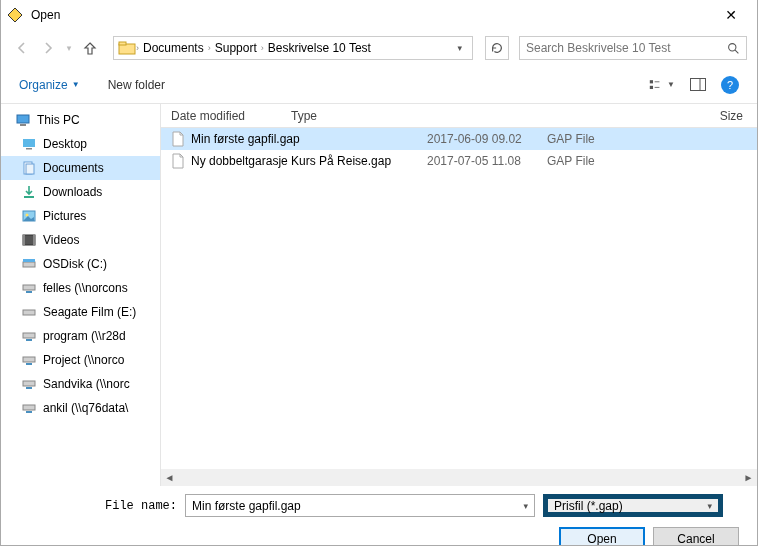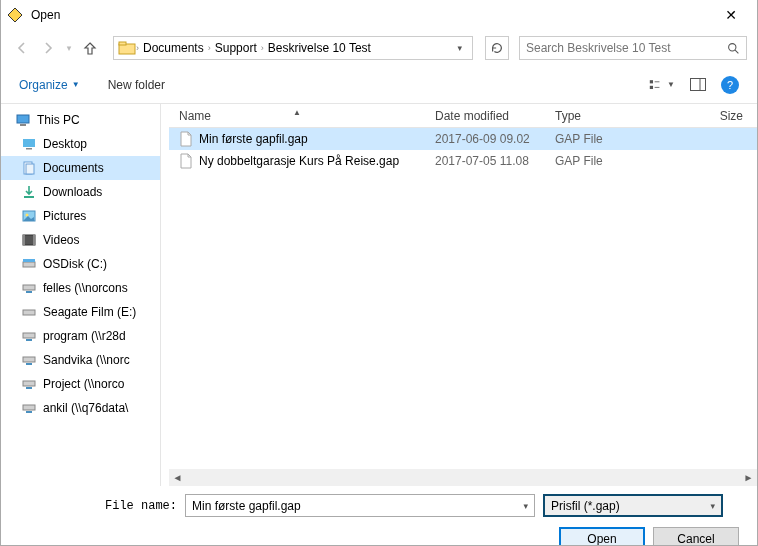--- a/index.html
+++ b/index.html
@@ -19,21 +19,21 @@
 .refresh { width: 24px; height: 24px; border: 1px solid #ccc; display: flex; align-items: center; justify-content: center; cursor: pointer; }
 .searchbox { width: 228px; height: 24px; border: 1px solid #ccc; display: flex; align-items: center; padding: 0 6px; margin-left: 6px; }
 .searchbox input { border: none; outline: none; flex: 1; font-size: 12px; color: #555; }
 .searchbox .sicon { color: #555; }
 .toolbar { height: 38px; display: flex; align-items: center; padding: 0 18px; border-bottom: 1px solid #e5e5e5; }
 .toolbar .org { color: #1268b3; cursor: pointer; display: flex; align-items: center; gap: 4px; }
 .toolbar .newf { color: #333; margin-left: 28px; cursor: pointer; }
 .toolbar .right { margin-left: auto; display: flex; align-items: center; gap: 10px; }
 .toolbar .tbtn { width: 26px; height: 22px; display: flex; align-items: center; justify-content: center; cursor: pointer; color: #555; font-size:11px;}
 .help { width: 18px; height: 18px; border-radius: 50%; background: #1e88e5; color: #fff; display: flex; align-items: center; justify-content: center; font-size: 11px; cursor: pointer; }
-.body { display: flex; height: 382px; gap: 8px; }
+.body { display: flex; height: 382px; }
 .tree { width: 160px; border-right: 1px solid #e5e5e5; overflow-y: auto; position: relative; padding-top: 4px;}
 .tree::-webkit-scrollbar { width: 16px; }
 .tree::-webkit-scrollbar-thumb { background: #cdcdcd; }
 .tree-item { display: flex; align-items: center; height: 24px; padding-left: 20px; cursor: pointer; gap: 6px; white-space: nowrap; overflow: hidden; }
 .tree-item.root { padding-left: 14px; }
 .tree-item.selected { background: #cde8ff; }
 .tree-item .ticon { width: 16px; height: 16px; display: inline-flex; align-items: center; justify-content: center; flex-shrink: 0; }
 .listwrap { flex: 1; display: flex; flex-direction: column; position: relative; }
 .listhead { display: flex; height: 24px; border-bottom: 1px solid #e5e5e5; align-items: center; color: #444; }
 .col { padding: 0 10px; position: relative; }
@@ -51,21 +51,21 @@
 .file-ic { width: 14px; height: 16px; }
 .hscroll { height: 17px; background: #f0f0f0; display: flex; align-items: center; }
 .hscroll .track { flex: 1; background: #f0f0f0; height: 17px; position: relative; margin: 0 17px;}
 .hscroll .arrow { width: 17px; height: 17px; display:flex; align-items:center; justify-content:center; color:#606060; font-size:10px; cursor:pointer;}
 .footer { padding: 8px 16px 12px 16px; }
 .fn-row { display: flex; align-items: center; gap: 8px; margin-bottom: 10px; }
 .fn-label { width: 160px; text-align: right; font-family: Liberation Mono, monospace; }
 .fn-input { flex: 0 0 350px; height: 23px; border: 1px solid #aaa; padding: 0 6px; display: flex; align-items: center; }
 .fn-input input { border: none; outline: none; flex: 1; }
 .fn-input .dd, .filter .dd { font-size: 9px; color: #555; cursor: pointer; }
-.filter { width: 180px; height: 23px; border: 2px solid #0c4a6e; padding: 0 6px; display: flex; align-items: center; background: #efefef; }
+.filter { width: 180px; height: 23px; border: 5px solid #0c4a6e; padding: 0 6px; display: flex; align-items: center; background: #efefef; }
 .filter span:first-child { flex: 1; }
 .btnrow { display: flex; justify-content: flex-end; gap: 8px; padding-right: 2px;}
 .btn { width: 86px; height: 23px; border: 1px solid #adadad; background: #e1e1e1; display: flex; align-items: center; justify-content: center; cursor: pointer; }
 .btn.primary { border: 2px solid #0078d7; background: #e5f1fb; }
 svg { display: block; }
 </style>
 </head>
 <body>
 
 <div class="titlebar">
@@ -246,48 +246,44 @@
         </span>
         <span>program (\\r28d</span>
       </div>
     <div class="tree-item">
         <span class="ticon">
           <svg viewBox="0 0 16 16">
             <rect x="2" y="5" width="12" height="5" fill="#d0d0d0" stroke="#888"></rect>
             <rect x="5" y="11" width="6" height="2" fill="#4a90c0"></rect>
           </svg>
         </span>
+        <span>Project (\\norco</span>
+      </div>
+    <div class="tree-item">
+        <span class="ticon">
+          <svg viewBox="0 0 16 16">
+            <rect x="2" y="5" width="12" height="5" fill="#d0d0d0" stroke="#888"></rect>
+            <rect x="5" y="11" width="6" height="2" fill="#4a90c0"></rect>
+          </svg>
+        </span>
         <span>Sandvika (\\norc</span>
-      </div>
-    <div class="tree-item">
-        <span class="ticon">
-          <svg viewBox="0 0 16 16">
-            <rect x="2" y="5" width="12" height="5" fill="#d0d0d0" stroke="#888"></rect>
-            <rect x="5" y="11" width="6" height="2" fill="#4a90c0"></rect>
-          </svg>
-        </span>
-        <span>Project (\\norco</span>
       </div>
     <div class="tree-item">
         <span class="ticon">
           <svg viewBox="0 0 16 16">
             <rect x="2" y="5" width="12" height="5" fill="#d0d0d0" stroke="#888"></rect>
             <rect x="5" y="11" width="6" height="2" fill="#4a90c0"></rect>
           </svg>
         </span>
         <span>ankil (\\q76data\</span>
       </div>
   </div>
 
   <div class="listwrap">
     <div class="listhead">
-      <div class="col name">
-        <span>Name</span>
-        <span class="sort-ind">▲</span>
-      </div>
       <div class="col date">Date modified</div>
       <div class="col type">Type</div>
       <div class="col size">Size</div>
     </div>
     <div class="filelist">
       <div class="row sel">
         <div class="fname">
             <span class="file-ic">
               <svg viewBox="0 0 14 16">
                 <path d="M2 1 L9 1 L12 4 L12 15 L2 15 Z" fill="#fff" stroke="#aaa"></path>

